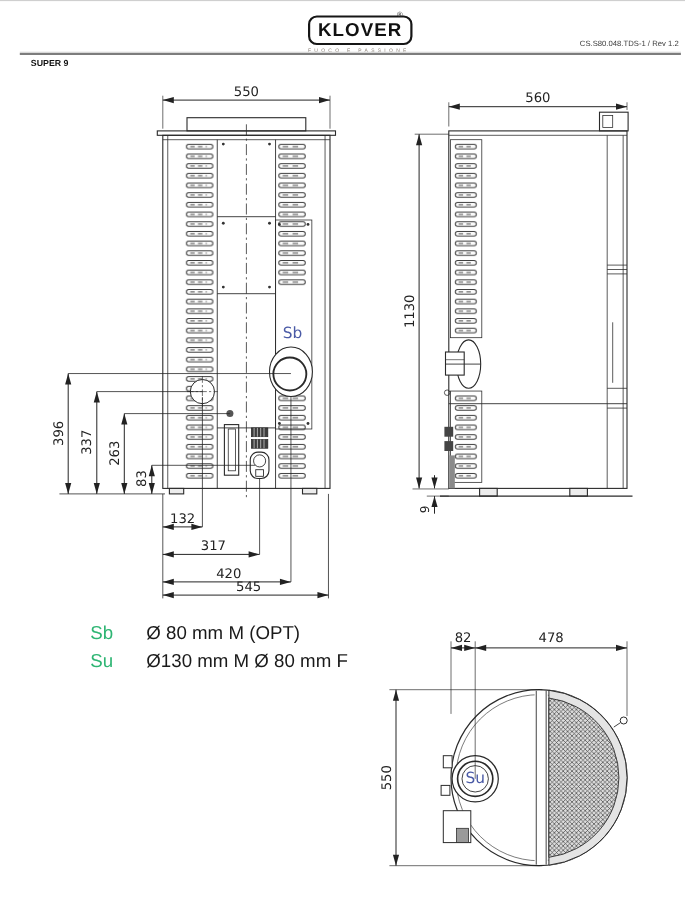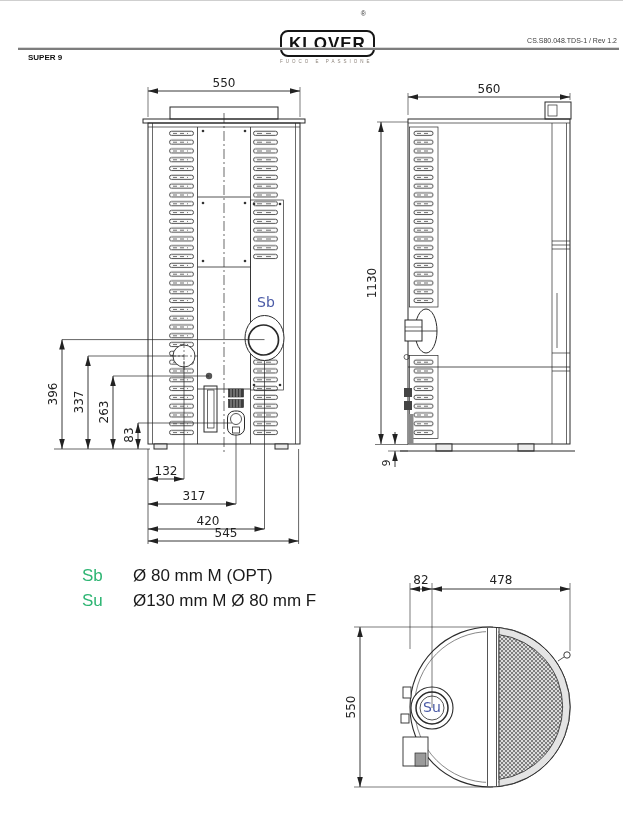--- a/index.html
+++ b/index.html
@@ -1,21 +1,21 @@
 <!DOCTYPE html>
 <html><head>
 <meta charset="utf-8">
 <style>
   html,body{margin:0;padding:0;background:#ffffff;}
   .sheet{position:relative;width:623px;height:840px;background:#fff;overflow:hidden;
          font-family:"Liberation Sans", sans-serif;border-top:1px solid #cfcfcf;}
   
   .logo-wrap{position:absolute;left:280px;top:13px;width:80px;text-align:center;}
   .logo-box{display:inline-block;border:2.5px solid #161616;border-radius:8px;padding:1px 7px;
-            font-weight:bold;font-size:17px;letter-spacing:1px;color:#111;line-height:21px;margin-top:16px;}
+            font-weight:bold;font-size:17px;letter-spacing:1px;color:#111;line-height:21px;}
   .reg{position:absolute;right:-6px;top:-4px;font-size:7px;color:#333;}
   .tagline{margin-top:2px;font-size:4.5px;letter-spacing:3px;color:#8b8178;white-space:nowrap;}
   .doc-ref{position:absolute;right:6px;top:36px;font-size:7px;color:#3c3c3c;}
   .rule{position:absolute;left:18px;right:4px;top:46px;height:3px;
         background:linear-gradient(#d8d8d8 1px,#7d7d7d 1px);}
   .model{position:absolute;left:28px;top:52px;font-size:8px;font-weight:bold;color:#111;}
   svg{position:absolute;left:0;top:0;}
   svg text{font-family:"DejaVu Sans", sans-serif;fill:#222;}
   .dim{font-size:12px;}
   .dim-sm{font-size:11px;}

